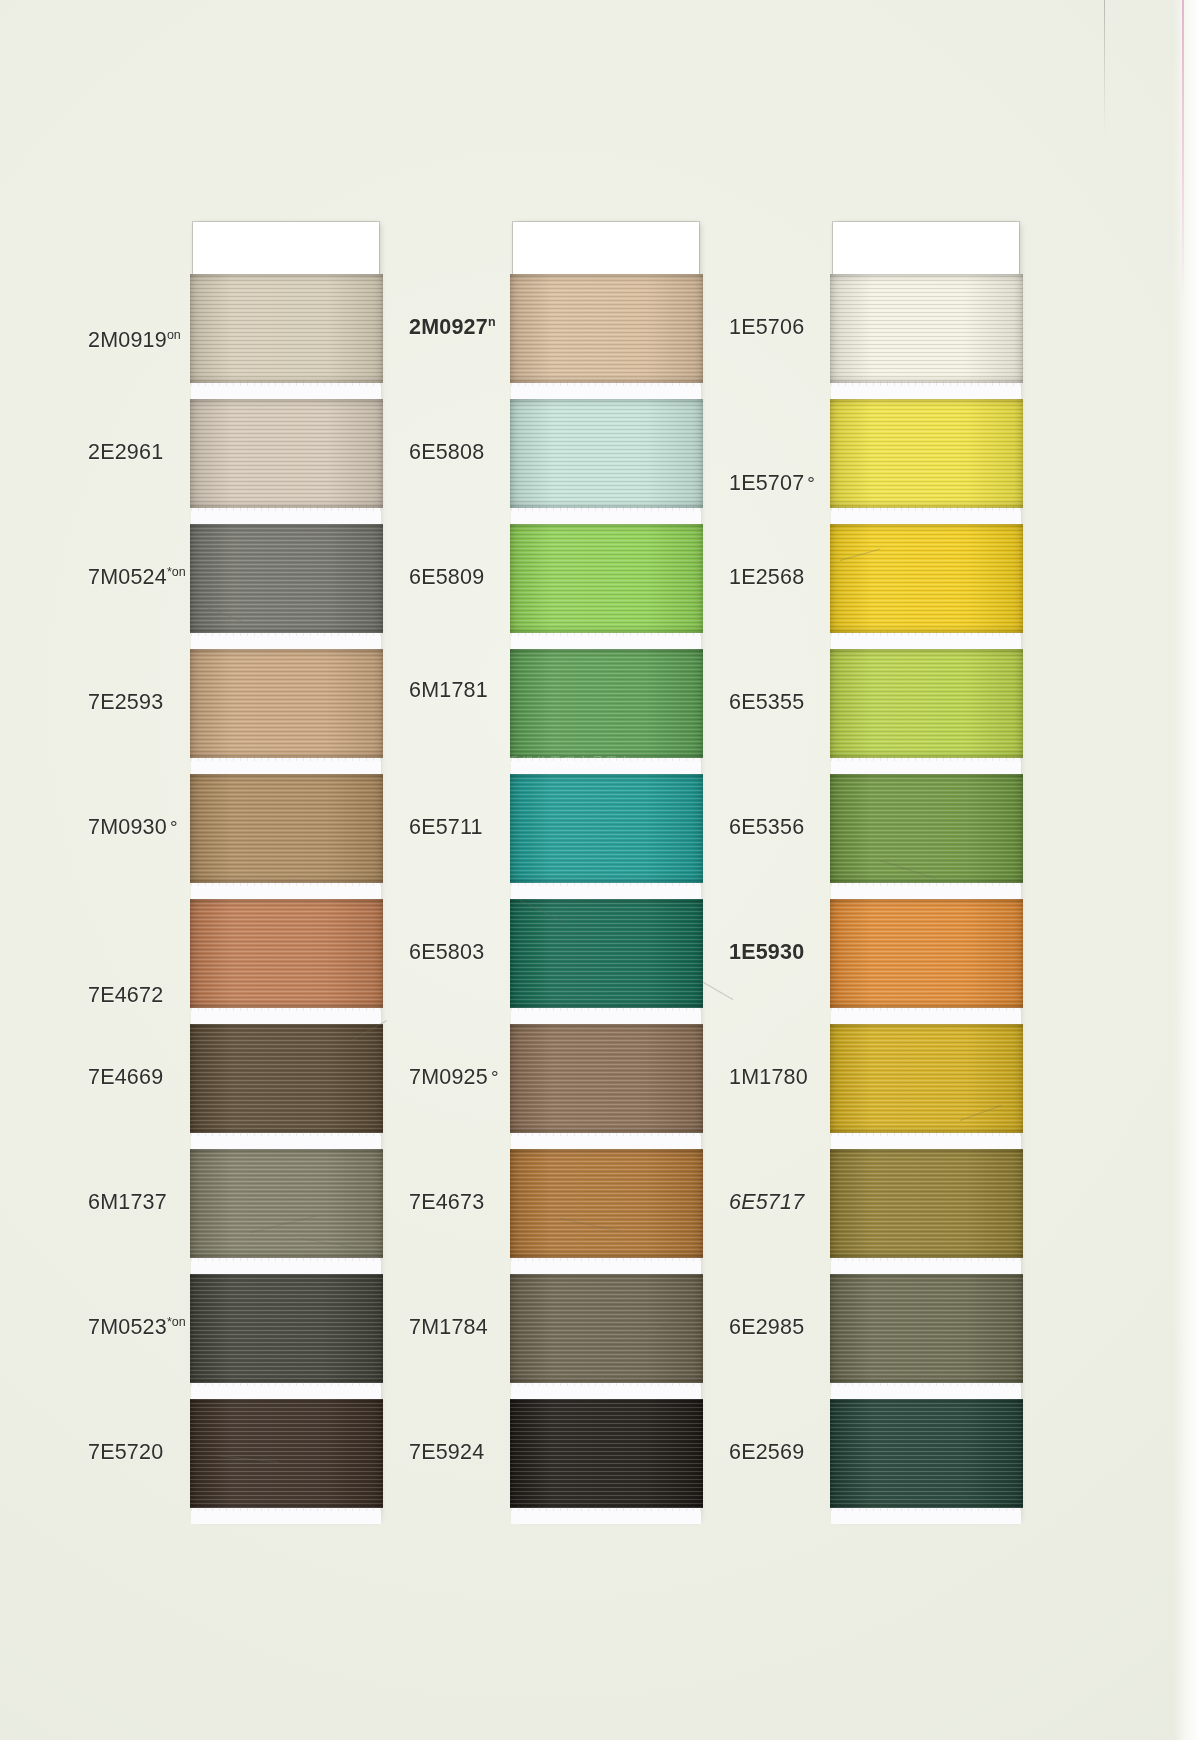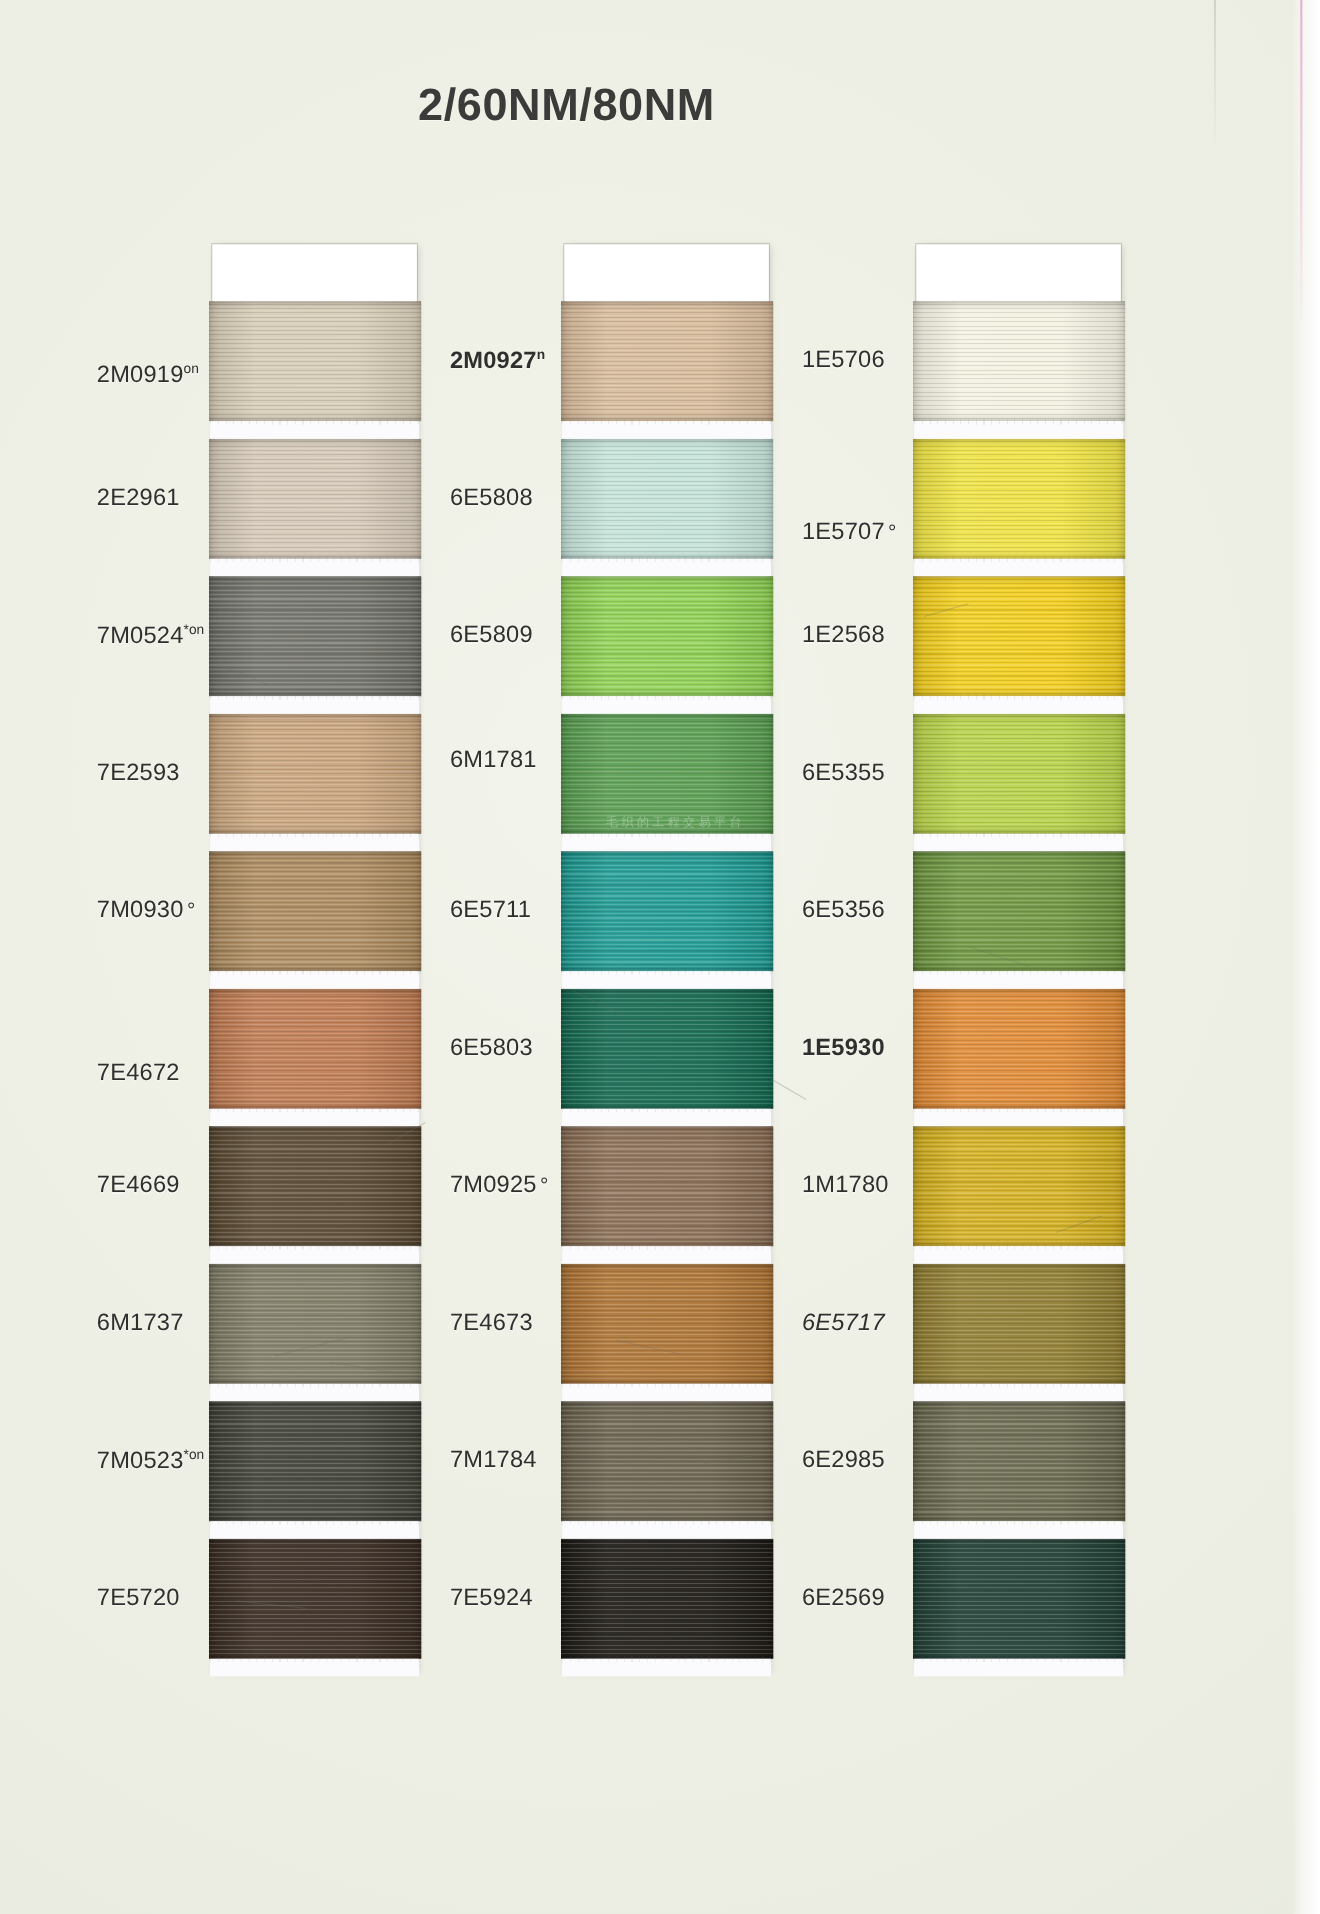--- a/index.html
+++ b/index.html
@@ -180,44 +180,42 @@
     font-weight: bold;
     color: #ffffff;
     letter-spacing: 1px;
     text-shadow: 0 1px 2px rgba(0,0,0,.15);
     white-space: nowrap;
   }
   #watermark .wm-sub {
     font-size: 11px;
     color: #ffffff;
     letter-spacing: 3px;
-    margin-top: 4px;
+    margin-top: 18px;
     white-space: nowrap;
-    text-align: center;
   }
 
   
   .fiber {
     position: absolute;
     background: rgba(110,108,98,.30);
     height: 1px;
     transform-origin: left center;
     pointer-events: none;
   }
 </style>
 </head>
 <body>
 
 <div id="page">
 
   <div id="scan-edge-right"></div>
   <div id="scan-line-magenta"></div>
   <div id="scan-line-gray"></div>
 
-  <div id="title">2/60NM/80NM</div>
 
   <div class="card" id="card-1">
     <div class="card-inner">
         <div class="skein">
           <div class="skein-yarn" style="background-color: rgb(215, 205, 183);"></div>
           <div class="gap-fuzz"></div>
         </div>
         <div class="skein">
           <div class="skein-yarn" style="background-color: rgb(213, 201, 184);"></div>
           <div class="gap-fuzz"></div>
@@ -344,21 +342,21 @@
         </div>
       </div>
   </div>
 
   <div id="labels-1">
       <div class="label" style="top: 328px; text-align: right;"><span>2M0919</span><sup>on</sup></div>
       <div class="label" style="top: 439.5px; text-align: center;"><span>2E2961</span></div>
       <div class="label" style="top: 564.5px;"><span>7M0524</span><sup>*on</sup></div>
       <div class="label" style="top: 689.5px;"><span>7E2593</span></div>
       <div class="label" style="top: 814.5px;"><span>7M0930</span><span class="deg">°</span></div>
-      <div class="label" style="top: 963px;"><span>7E4672</span></div>
+      <div class="label" style="top: 983px;"><span>7E4672</span></div>
       <div class="label" style="top: 1064.5px;"><span>7E4669</span></div>
       <div class="label" style="top: 1189.5px;"><span>6M1737</span></div>
       <div class="label" style="top: 1314.5px;"><span>7M0523</span><sup>*on</sup></div>
       <div class="label" style="top: 1439.5px;"><span>7E5720</span></div>
     </div>
   <div id="labels-2">
       <div class="label" style="top: 314.5px; font-weight: bold;"><span>2M0927</span><sup>n</sup></div>
       <div class="label" style="top: 439.5px;"><span>6E5808</span></div>
       <div class="label" style="top: 564.5px;"><span>6E5809</span></div>
       <div class="label" style="top: 678px;"><span>6M1781</span></div>

